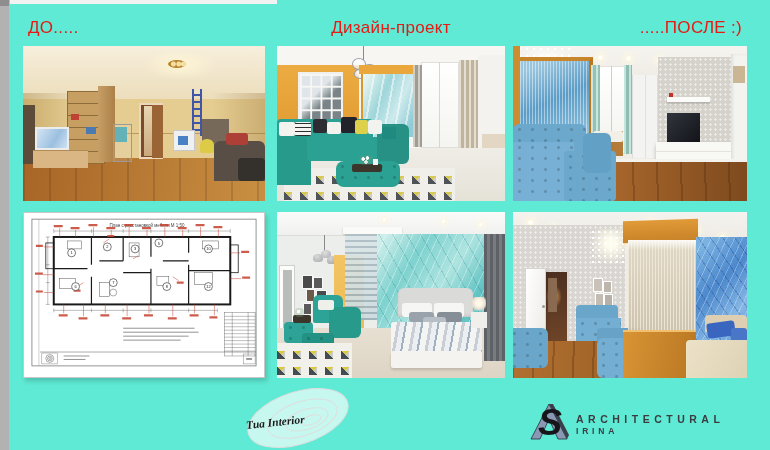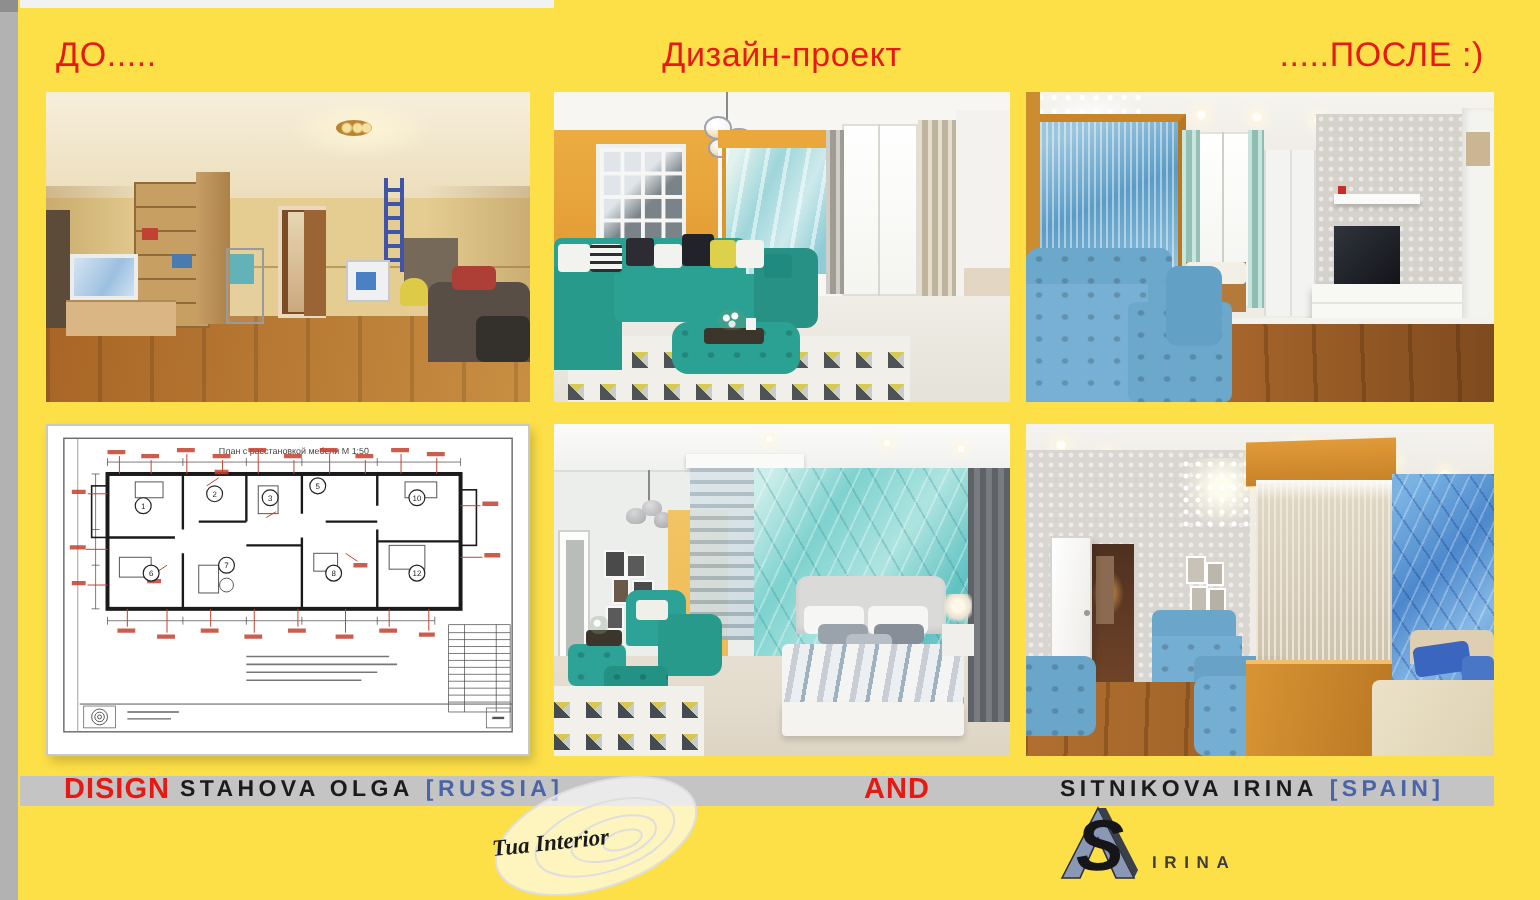--- a/index.html
+++ b/index.html
@@ -1,16 +1,16 @@
 <!DOCTYPE html>
 <html><head>
 <meta charset="utf-8">
 <style>
   html,body{margin:0;padding:0;background:#ffffff;}
-  .stage{position:relative;width:770px;height:450px;background:#fde047;overflow:hidden;
+  .stage{position:relative;width:770px;height:450px;background:#5eead4;overflow:hidden;
          font-family:"Liberation Sans",sans-serif;}
   .a{position:absolute;}
   .panel{position:absolute;overflow:hidden;background:#ddd;}
   .hdr{position:absolute;top:18px;font-size:17px;color:#e51a14;letter-spacing:.3px;}
   .spot{position:absolute;width:7px;height:7px;border-radius:50%;
         background:radial-gradient(circle,#fff 30%,#fff6dc 55%,rgba(255,246,220,0) 75%);
         box-shadow:0 0 5px 2px rgba(255,248,225,.75);}
   .tri-rug{background:
      linear-gradient(45deg,#454c50 25%,transparent 25%) 0 0/16px 16px,
      linear-gradient(315deg,#c8cdc8 25%,transparent 25%) 8px 0/16px 16px,
@@ -311,38 +311,33 @@
     <div class="a" style="left:49%;top:17%;width:29%;height:57%;background:repeating-linear-gradient(90deg,rgba(240,232,214,.9) 0 1px,rgba(196,186,166,.35) 1px 3px),linear-gradient(#efe8d8,#cfc4ae);opacity:.95;"></div>
     <div class="a" style="left:49%;top:17%;width:29%;height:6%;background:linear-gradient(rgba(255,255,255,.9),rgba(255,255,255,0));"></div>
     <div class="a" style="left:47%;top:71%;width:32%;height:29%;background:linear-gradient(100deg,#d89434,#b87622);border-top:2px solid #f0c070;box-sizing:border-box;"></div>
     <div class="a" style="left:78%;top:15%;width:22%;height:62%;background:repeating-linear-gradient(115deg,rgba(255,255,255,.25) 0 1px,transparent 1px 7px),repeating-linear-gradient(55deg,rgba(10,40,120,.25) 0 1px,transparent 1px 10px),linear-gradient(135deg,#7ab2e2 10%,#4c88cc 45%,#86b8e6 75%,#5a94d4);"></div>
     <div class="a" style="left:82%;top:62%;width:18%;height:10%;background:#decfb2;border-radius:4px 4px 0 0;"></div>
     <div class="a" style="left:83%;top:66%;width:12%;height:9%;background:#3a66c0;border-radius:3px;transform:rotate(-8deg);"></div>
     <div class="a" style="left:93%;top:70%;width:7%;height:10%;background:#4a76c8;border-radius:3px;"></div>
     <div class="a" style="left:74%;top:77%;width:26%;height:23%;background:linear-gradient(120deg,#ece2c8,#ddd2b4);border-radius:4px 0 0 0;"></div>
   </div>
 
-  <div class="bar">
-    <span class="t red" style="left:22px;">DISIGN</span>
-    <span class="t nm" style="left:80px;"><span>STAHOVA OLGA</span><span class="cty">[RUSSIA]</span></span>
-    <span class="t red" style="left:422px;">AND</span>
-    <span class="t nm" style="left:520px;"><span>SITNIKOVA IRINA</span><span class="cty">[SPAIN]</span></span>
-  </div>
 
   <svg class="a" style="left:228px;top:386px;" width="140" height="64" viewBox="0 0 140 64">
     <g transform="rotate(-18 70 32)" fill="rgba(255,255,255,0.65)" stroke="#dedede" stroke-width="1">
       <ellipse cx="70" cy="32" rx="52" ry="26"></ellipse>
       <ellipse cx="74" cy="34" rx="36" ry="17" fill="none"></ellipse>
       <ellipse cx="78" cy="36" rx="22" ry="10" fill="none"></ellipse>
       <ellipse cx="82" cy="38" rx="10" ry="4.5" fill="none"></ellipse>
     </g>
   </svg>
 
   <div class="studio-script">Tua Interior</div>
 
   <svg class="a" style="left:527px;top:401px;" width="46" height="42" viewBox="0 0 46 42">
     <polygon points="4,38 22,3 40,38 31,38 22,18 13,38" fill="#8a97b5" stroke="#2a2f3a" stroke-width="0.8"></polygon>
     <polygon points="22,3 26,3 42,34 40,38" fill="#3a3f4a"></polygon>
     <text x="11" y="34" font-family="Liberation Sans, sans-serif" font-size="36" font-weight="bold" font-style="italic" fill="#15151a">S</text>
   </svg>
+  <div class="arch1">ARCHITECTURAL</div>
   <div class="arch2">IRINA</div>
 
 </div>
 
 </body></html>

